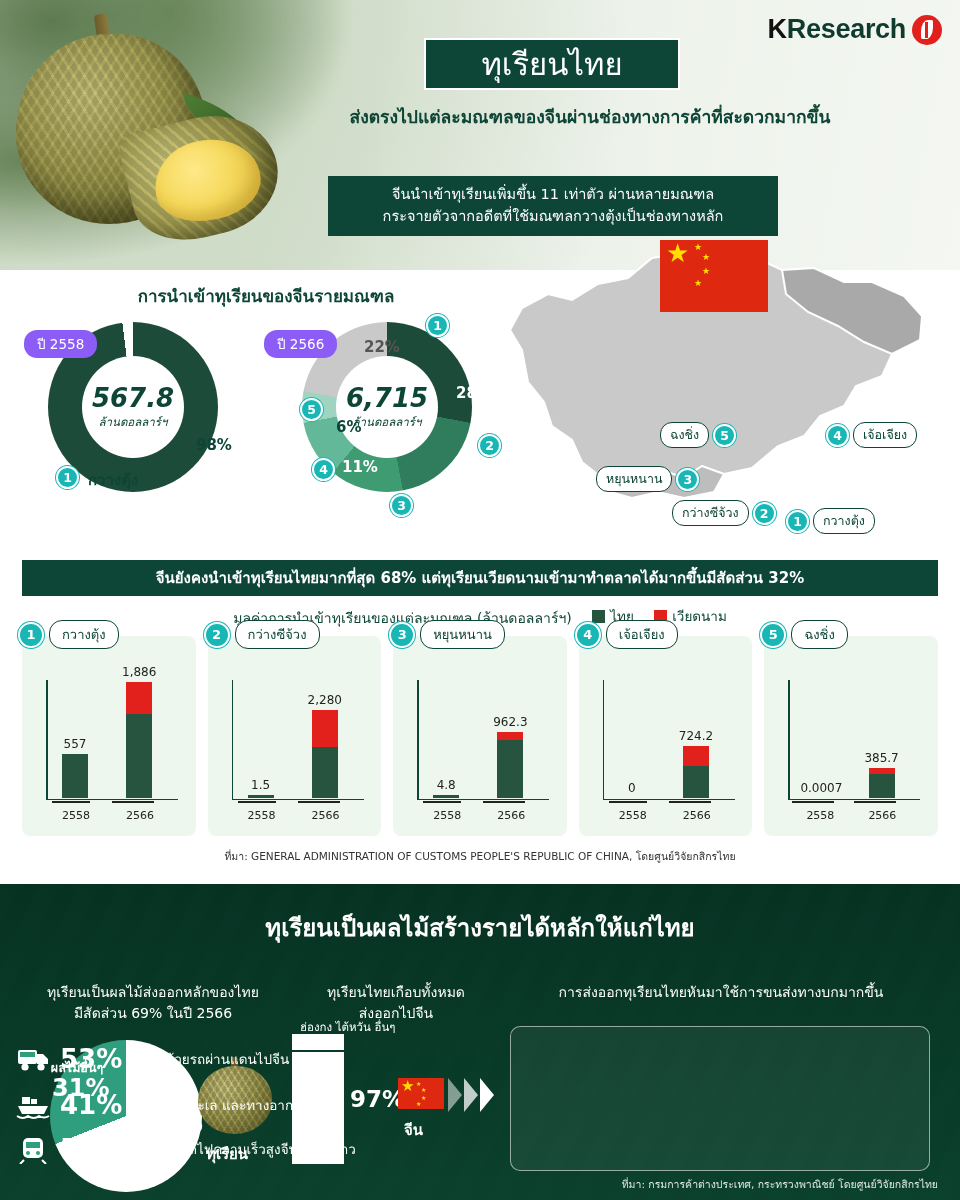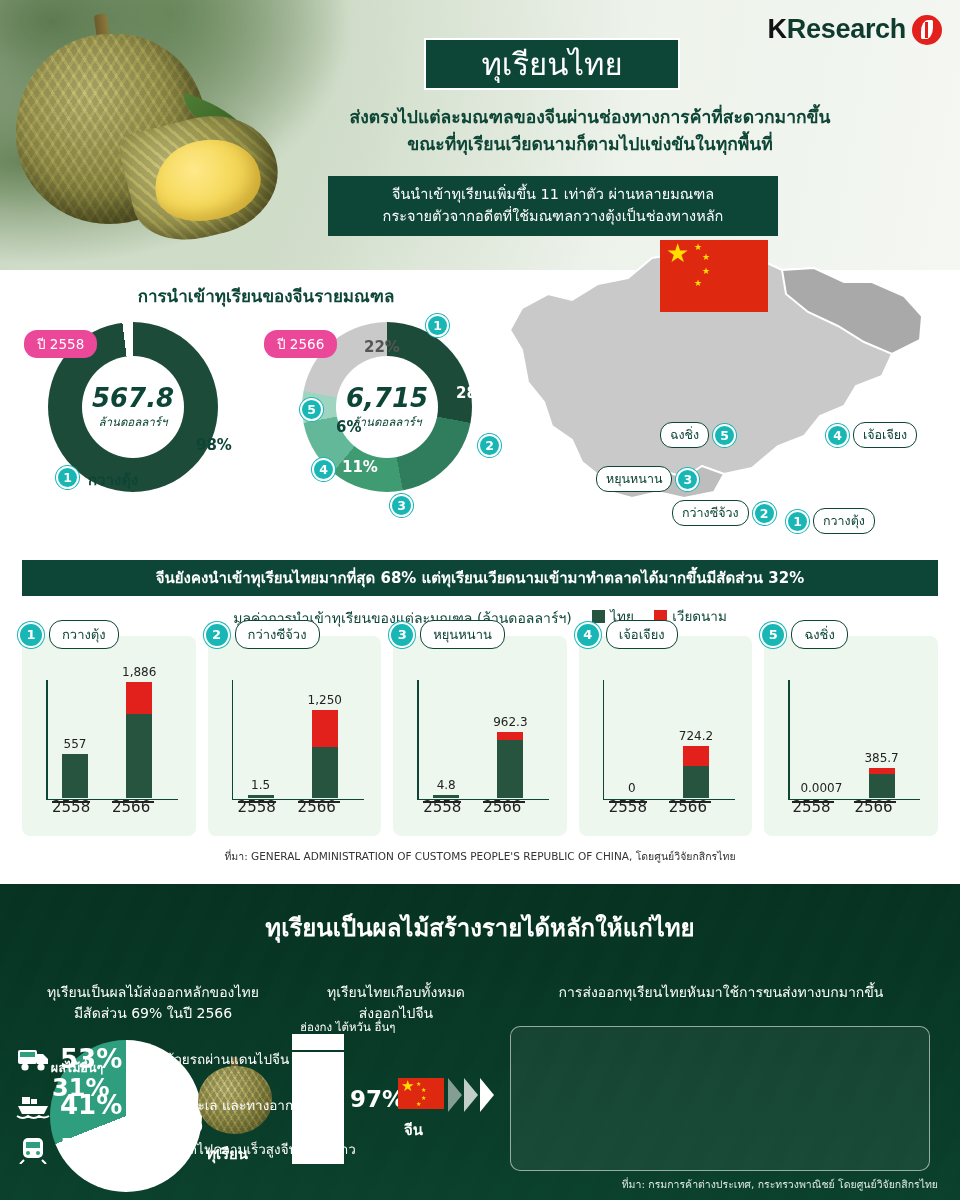--- a/index.html
+++ b/index.html
@@ -126,21 +126,21 @@
     border:2px solid #fff; box-shadow:0 0 0 1px #19b6b6;
   }
   .pin .lbl {
     background:#fff; border:1.5px solid #0d4536; border-radius:12px;
     padding:2px 9px; font-size:12.5px; color:#0d4536; white-space:nowrap;
   }
 
   
   .donut-wrap { position:absolute; }
   .yr-badge {
-    position:absolute; background:#ec4899; color:#fff; border-radius:13px;
+    position:absolute; background:#8b5cf6; color:#fff; border-radius:13px;
     padding:3px 13px; font-size:13.5px; white-space:nowrap; z-index:5;
   }
   .donut { position:relative; border-radius:50%; }
   .donut .hole {
     position:absolute; border-radius:50%; background:#fff;
     display:flex; flex-direction:column; align-items:center; justify-content:center;
   }
   .d-val { font-size:26px; color:#0d4536; font-weight:bold; font-style:italic; }
   .d-unit { font-size:11.5px; color:#0d4536; font-style:italic; }
   .dlabel { position:absolute; font-size:15px; font-weight:bold; }
@@ -166,21 +166,21 @@
   }
   .card-head .lbl { background:#fff; border:1.5px solid #0d4536; border-radius:13px; padding:3px 12px;
     font-size:13px; color:#0d4536; white-space:nowrap; }
   .axis { position:absolute; left:24px; bottom:36px; width:132px; height:1.5px; background:#0d4536; }
   .yaxis { position:absolute; left:24px; bottom:36px; width:1.5px; height:120px; background:#0d4536; }
   .bar-group { position:absolute; bottom:38px; display:flex; flex-direction:column; align-items:center; }
   .bar { width:26px; display:flex; flex-direction:column-reverse; }
   .bar .th { background:#26543f; width:100%; }
   .bar .vn { background:#e2211c; width:100%; }
   .bar-val { font-size:12px; color:#222; margin-bottom:3px; }
-  .bar-x { position:absolute; bottom:20px; font-size:15px; color:#222; text-align:left; }
+  .bar-x { position:absolute; bottom:14px; font-size:11px; color:#222; text-align:right; }
   .x-underline { position:absolute; bottom:33px; height:2px; background:#222; }
   .source1 { position:absolute; left:0; top:848px; width:960px; text-align:center;
     font-size:10.5px; color:#333; }
 
   
   .bottom { position:absolute; left:0; top:884px; width:960px; height:316px;
     background:
       linear-gradient(180deg, rgba(6,48,33,.92), rgba(10,64,44,.94)),
       repeating-linear-gradient(115deg, #17593d 0 18px, #0f4730 18px 36px);
   }
@@ -248,21 +248,20 @@
       <div class="brand-text"><span class="k">K</span><span>Research</span></div>
       <div class="brand-mark"></div>
     </div>
 
     <div class="title-badge">
       <span>ทุเรียนไทย</span>
     </div>
 
     <div class="subtitle">
       <div>ส่งตรงไปแต่ละมณฑลของจีนผ่านช่องทางการค้าที่สะดวกมากขึ้น</div>
-      <div>ขณะที่ทุเรียนเวียดนามก็ตามไปแข่งขันในทุกพื้นที่</div>
     </div>
 
     <div class="note-box">
       <div>จีนนำเข้าทุเรียนเพิ่มขึ้น 11 เท่าตัว ผ่านหลายมณฑล</div>
       <div>กระจายตัวจากอดีตที่ใช้มณฑลกวางตุ้งเป็นช่องทางหลัก</div>
     </div>
   </div>
 
   <div class="mid">
     <div class="sec-head">การนำเข้าทุเรียนของจีนรายมณฑล</div>
@@ -411,21 +410,21 @@
       </div>
       <div class="yaxis"></div>
       <div class="axis"></div>
       <div class="bar-group" style="left:40px;">
         <div class="bar-val">1.5</div>
         <div class="bar" style="height:3px">
           <div class="th" style="height:100%"></div>
         </div>
       </div>
       <div class="bar-group" style="left:100px;">
-        <div class="bar-val">1,250</div>
+        <div class="bar-val">2,280</div>
         <div class="bar" style="height:88px">
           <div class="th" style="height:58%"></div>
           <div class="vn" style="height:42%"></div>
         </div>
       </div>
       <div class="x-underline" style="left:30px; width:38px;"></div>
       <div class="x-underline" style="left:90px; width:42px;"></div>
       <div class="bar-x" style="left:30px; width:38px;">2558</div>
       <div class="bar-x" style="left:90px; width:42px;">2566</div>
     </div>

